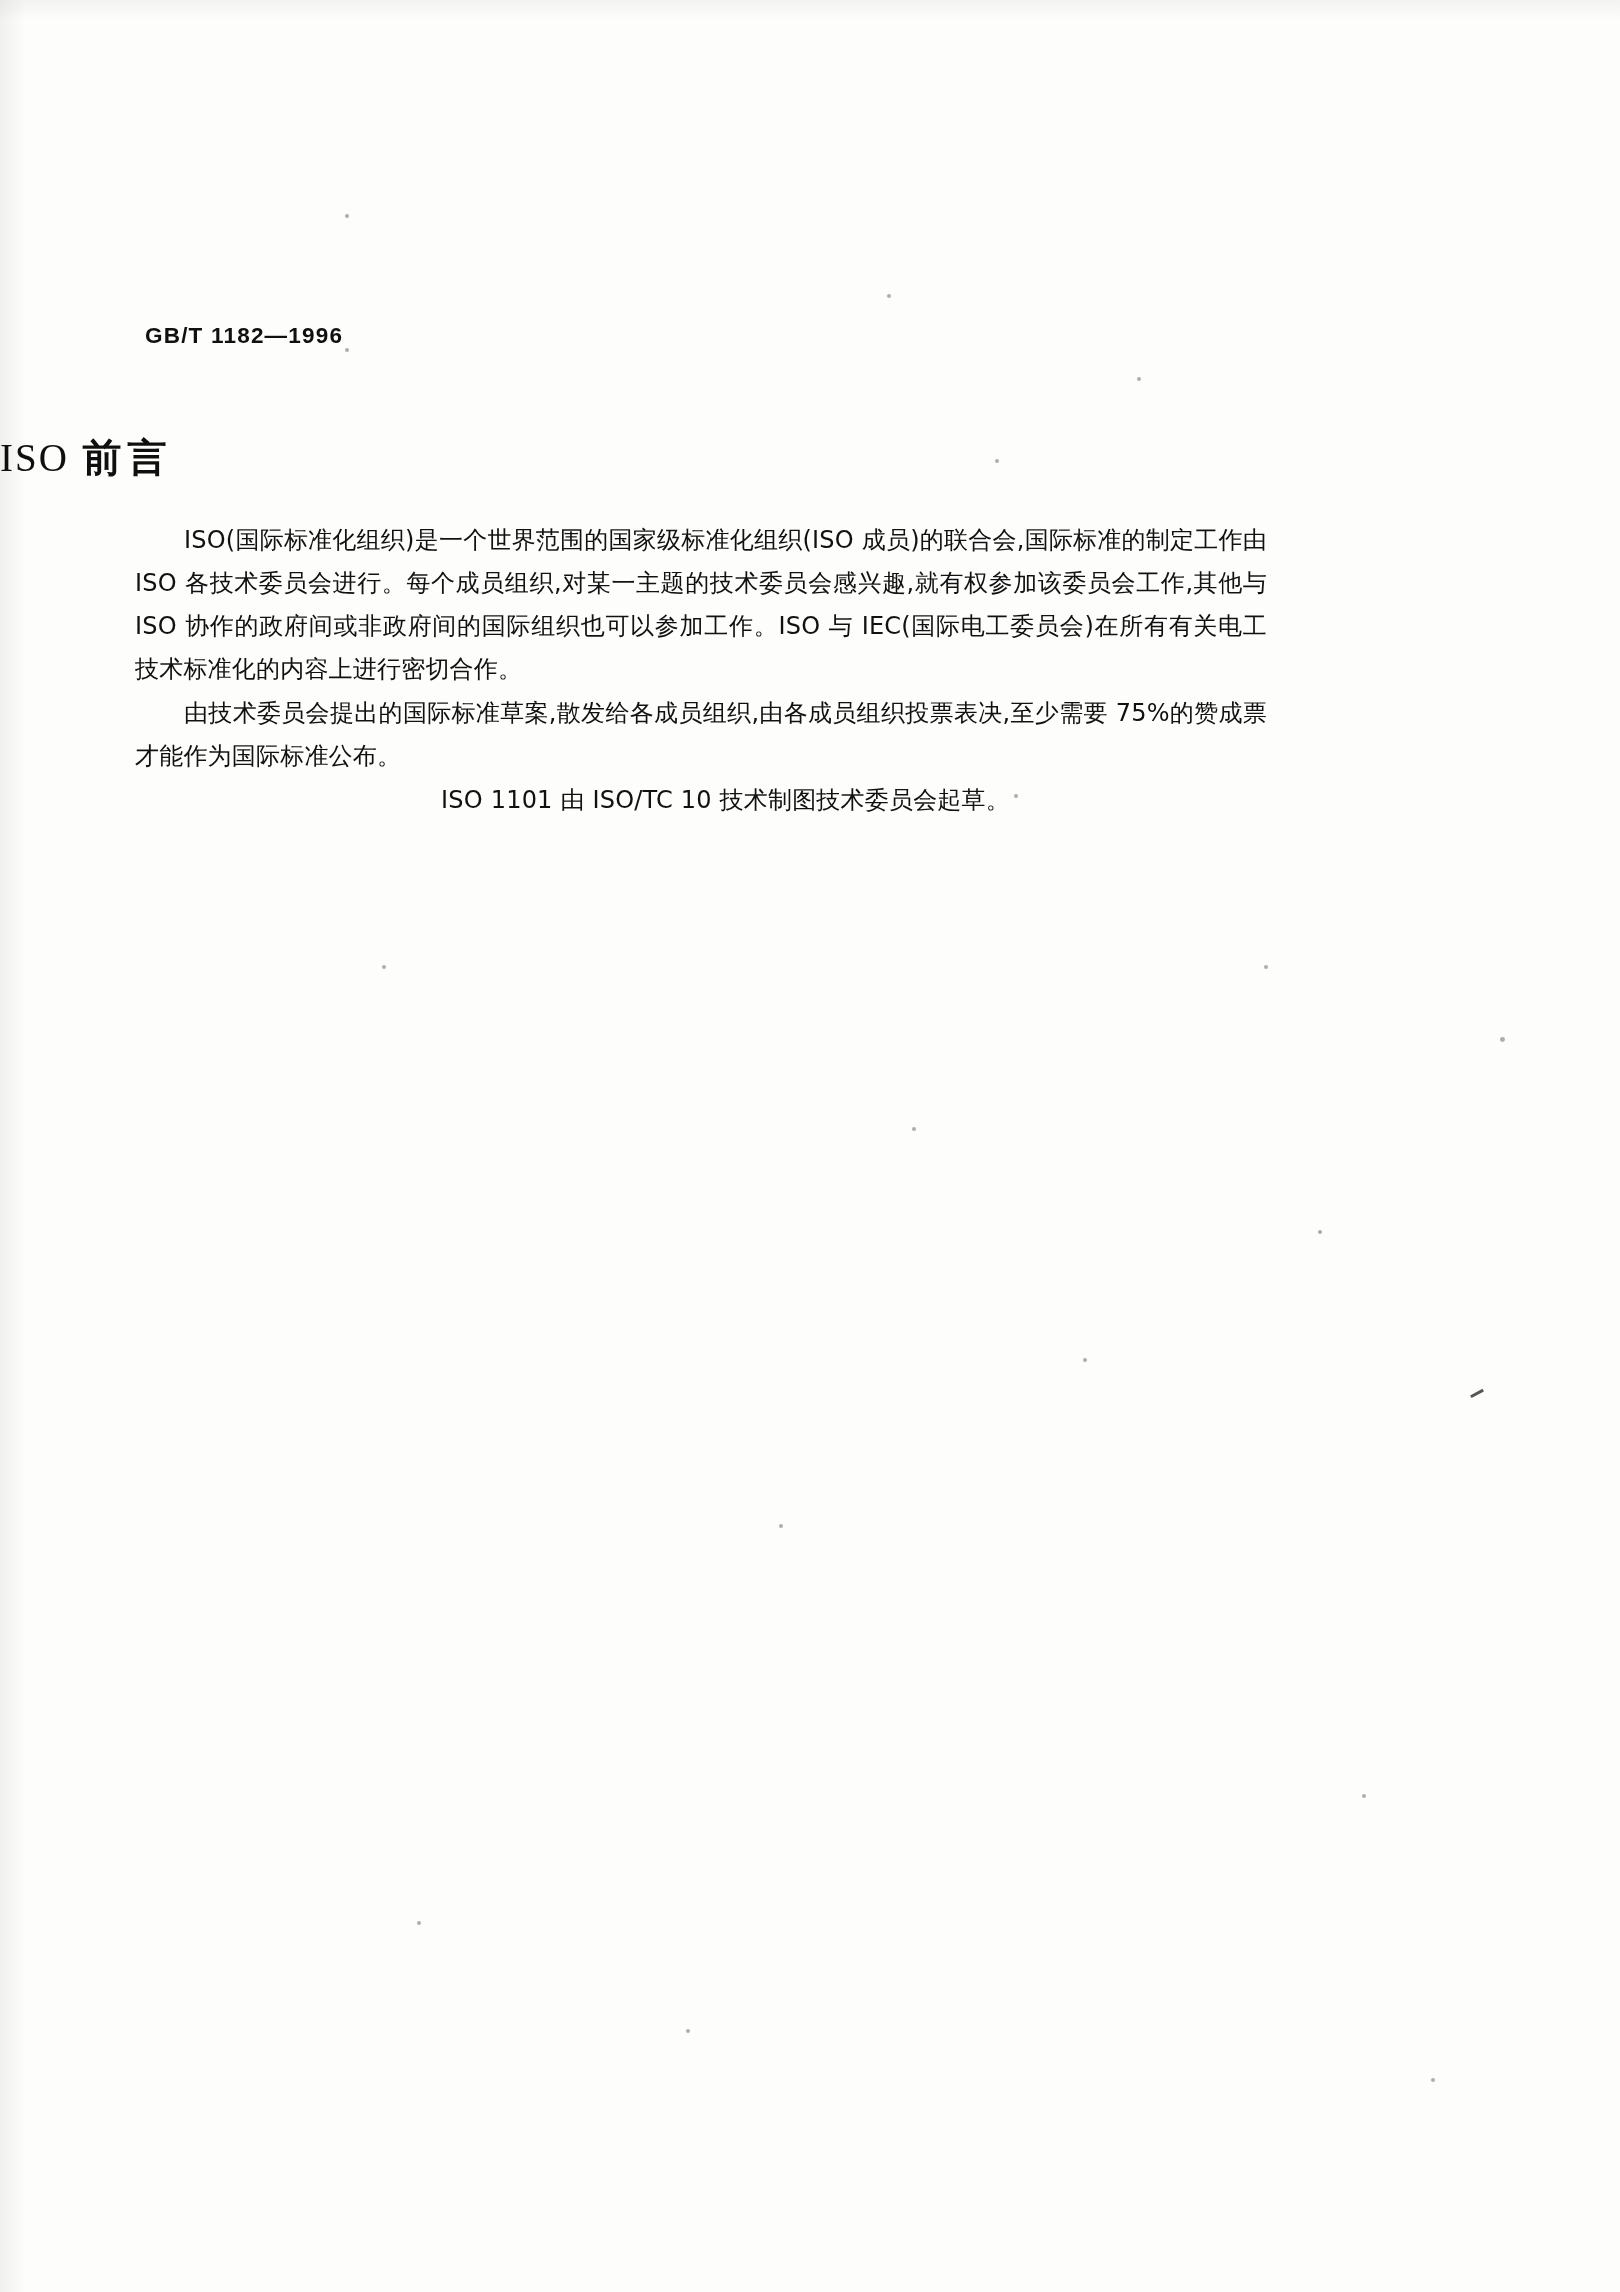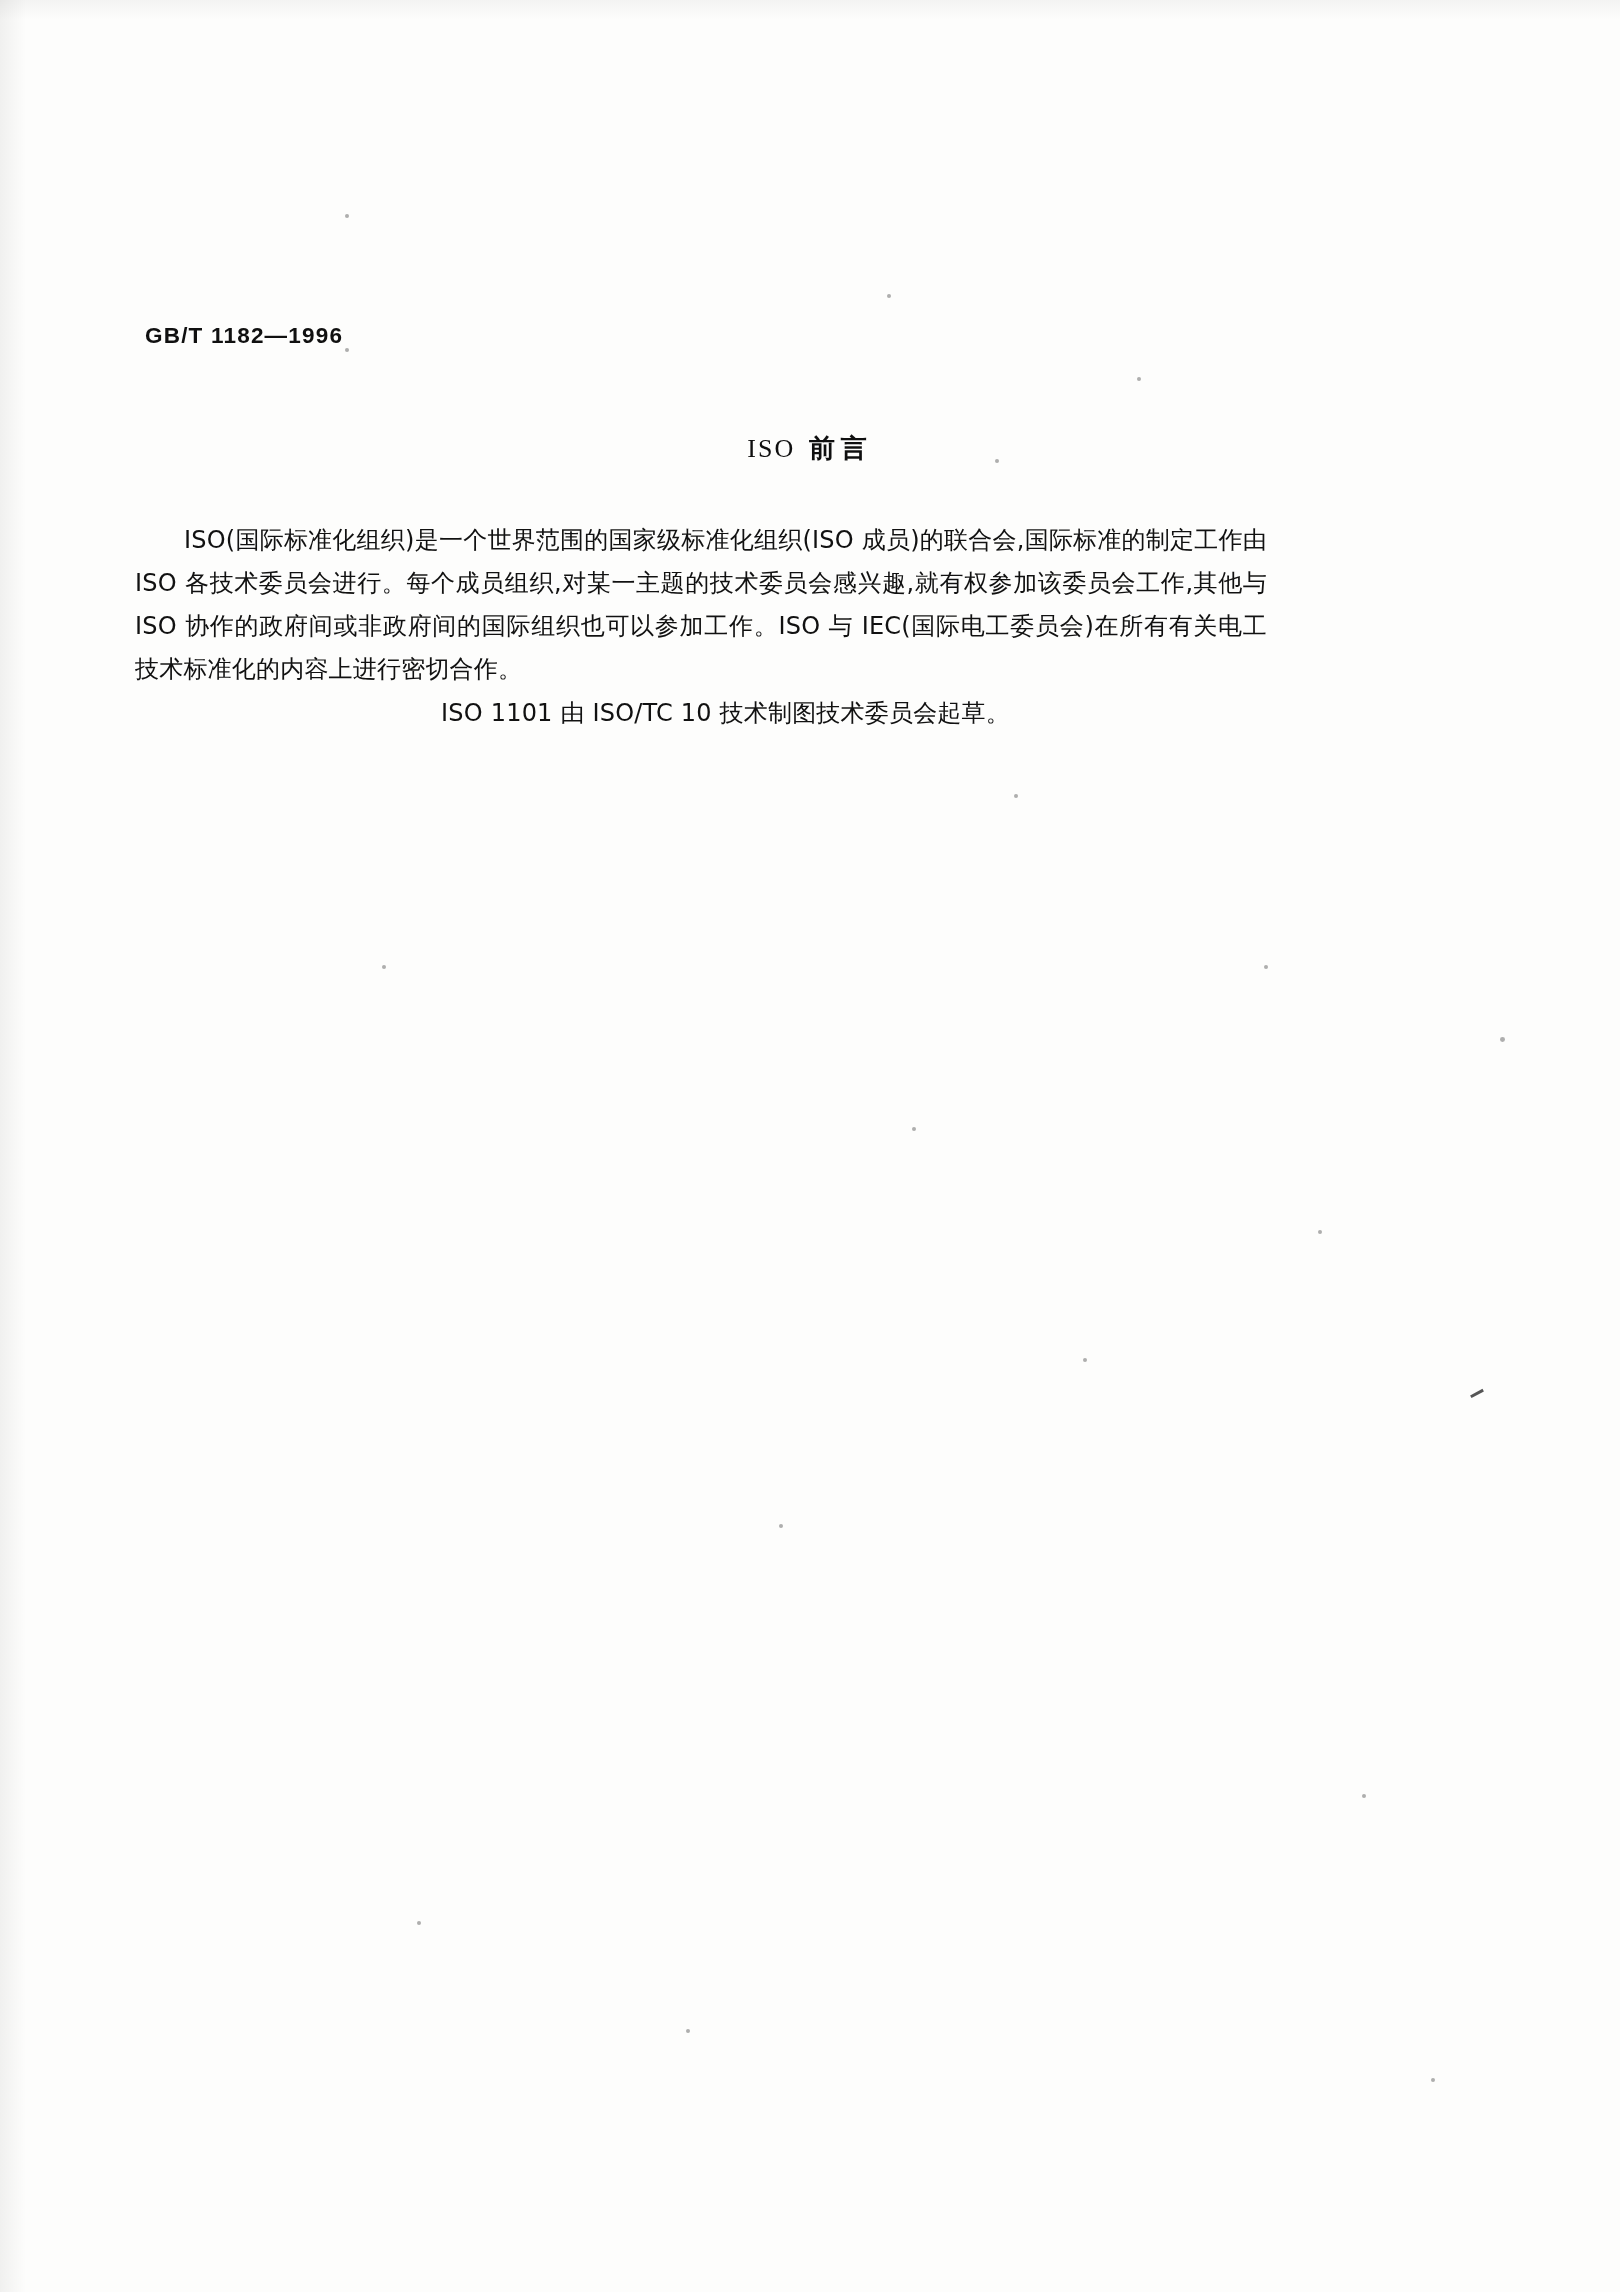--- a/index.html
+++ b/index.html
@@ -34,22 +34,22 @@
     font-size: 22.5px;
     letter-spacing: 1.2px;
     color: #101010;
   }
 
   .doc-title {
     position: absolute;
     left: 0;
     right: 0;
     top: 431px;
-    text-align: center;
-    font-size: 26px;
+    text-align: left;
+    font-size: 39px;
     letter-spacing: 2px;
     color: #0f0f0f;
   }
   .doc-title .lat {
     font-family: "Liberation Serif", serif;
   }
   .doc-title .cjk {
     font-family: "DejaVu Sans", sans-serif;
     font-weight: bold;
     letter-spacing: 5.9px;
@@ -126,17 +126,18 @@
   <div class="mark-tick" style="left:1470px; top:1392px;"></div>
 
   <div class="std-code">GB/T 1182—1996</div>
 
   <div class="doc-title">
     <span class="lat">ISO</span><span class="cjk">前言</span>
   </div>
 
   <div class="body-block">
     <p class="para">ISO(国际标准化组织)是一个世界范围的国家级标准化组织(ISO 成员)的联合会,国际标准的制定工作由 ISO 各技术委员会进行。每个成员组织,对某一主题的技术委员会感兴趣,就有权参加该委员会工作,其他与 ISO 协作的政府间或非政府间的国际组织也可以参加工作。ISO 与 IEC(国际电工委员会)在所有有关电工技术标准化的内容上进行密切合作。</p>
+    <p class="para">由技术委员会提出的国际标准草案,散发给各成员组织,由各成员组织投票表决,至少需要 75%的赞成票才能作为国际标准公布。</p>
     <p class="para last-short">ISO 1101 由 ISO/TC 10 技术制图技术委员会起草。</p>
   </div>
 
 </div>
 
 
 </body></html>

